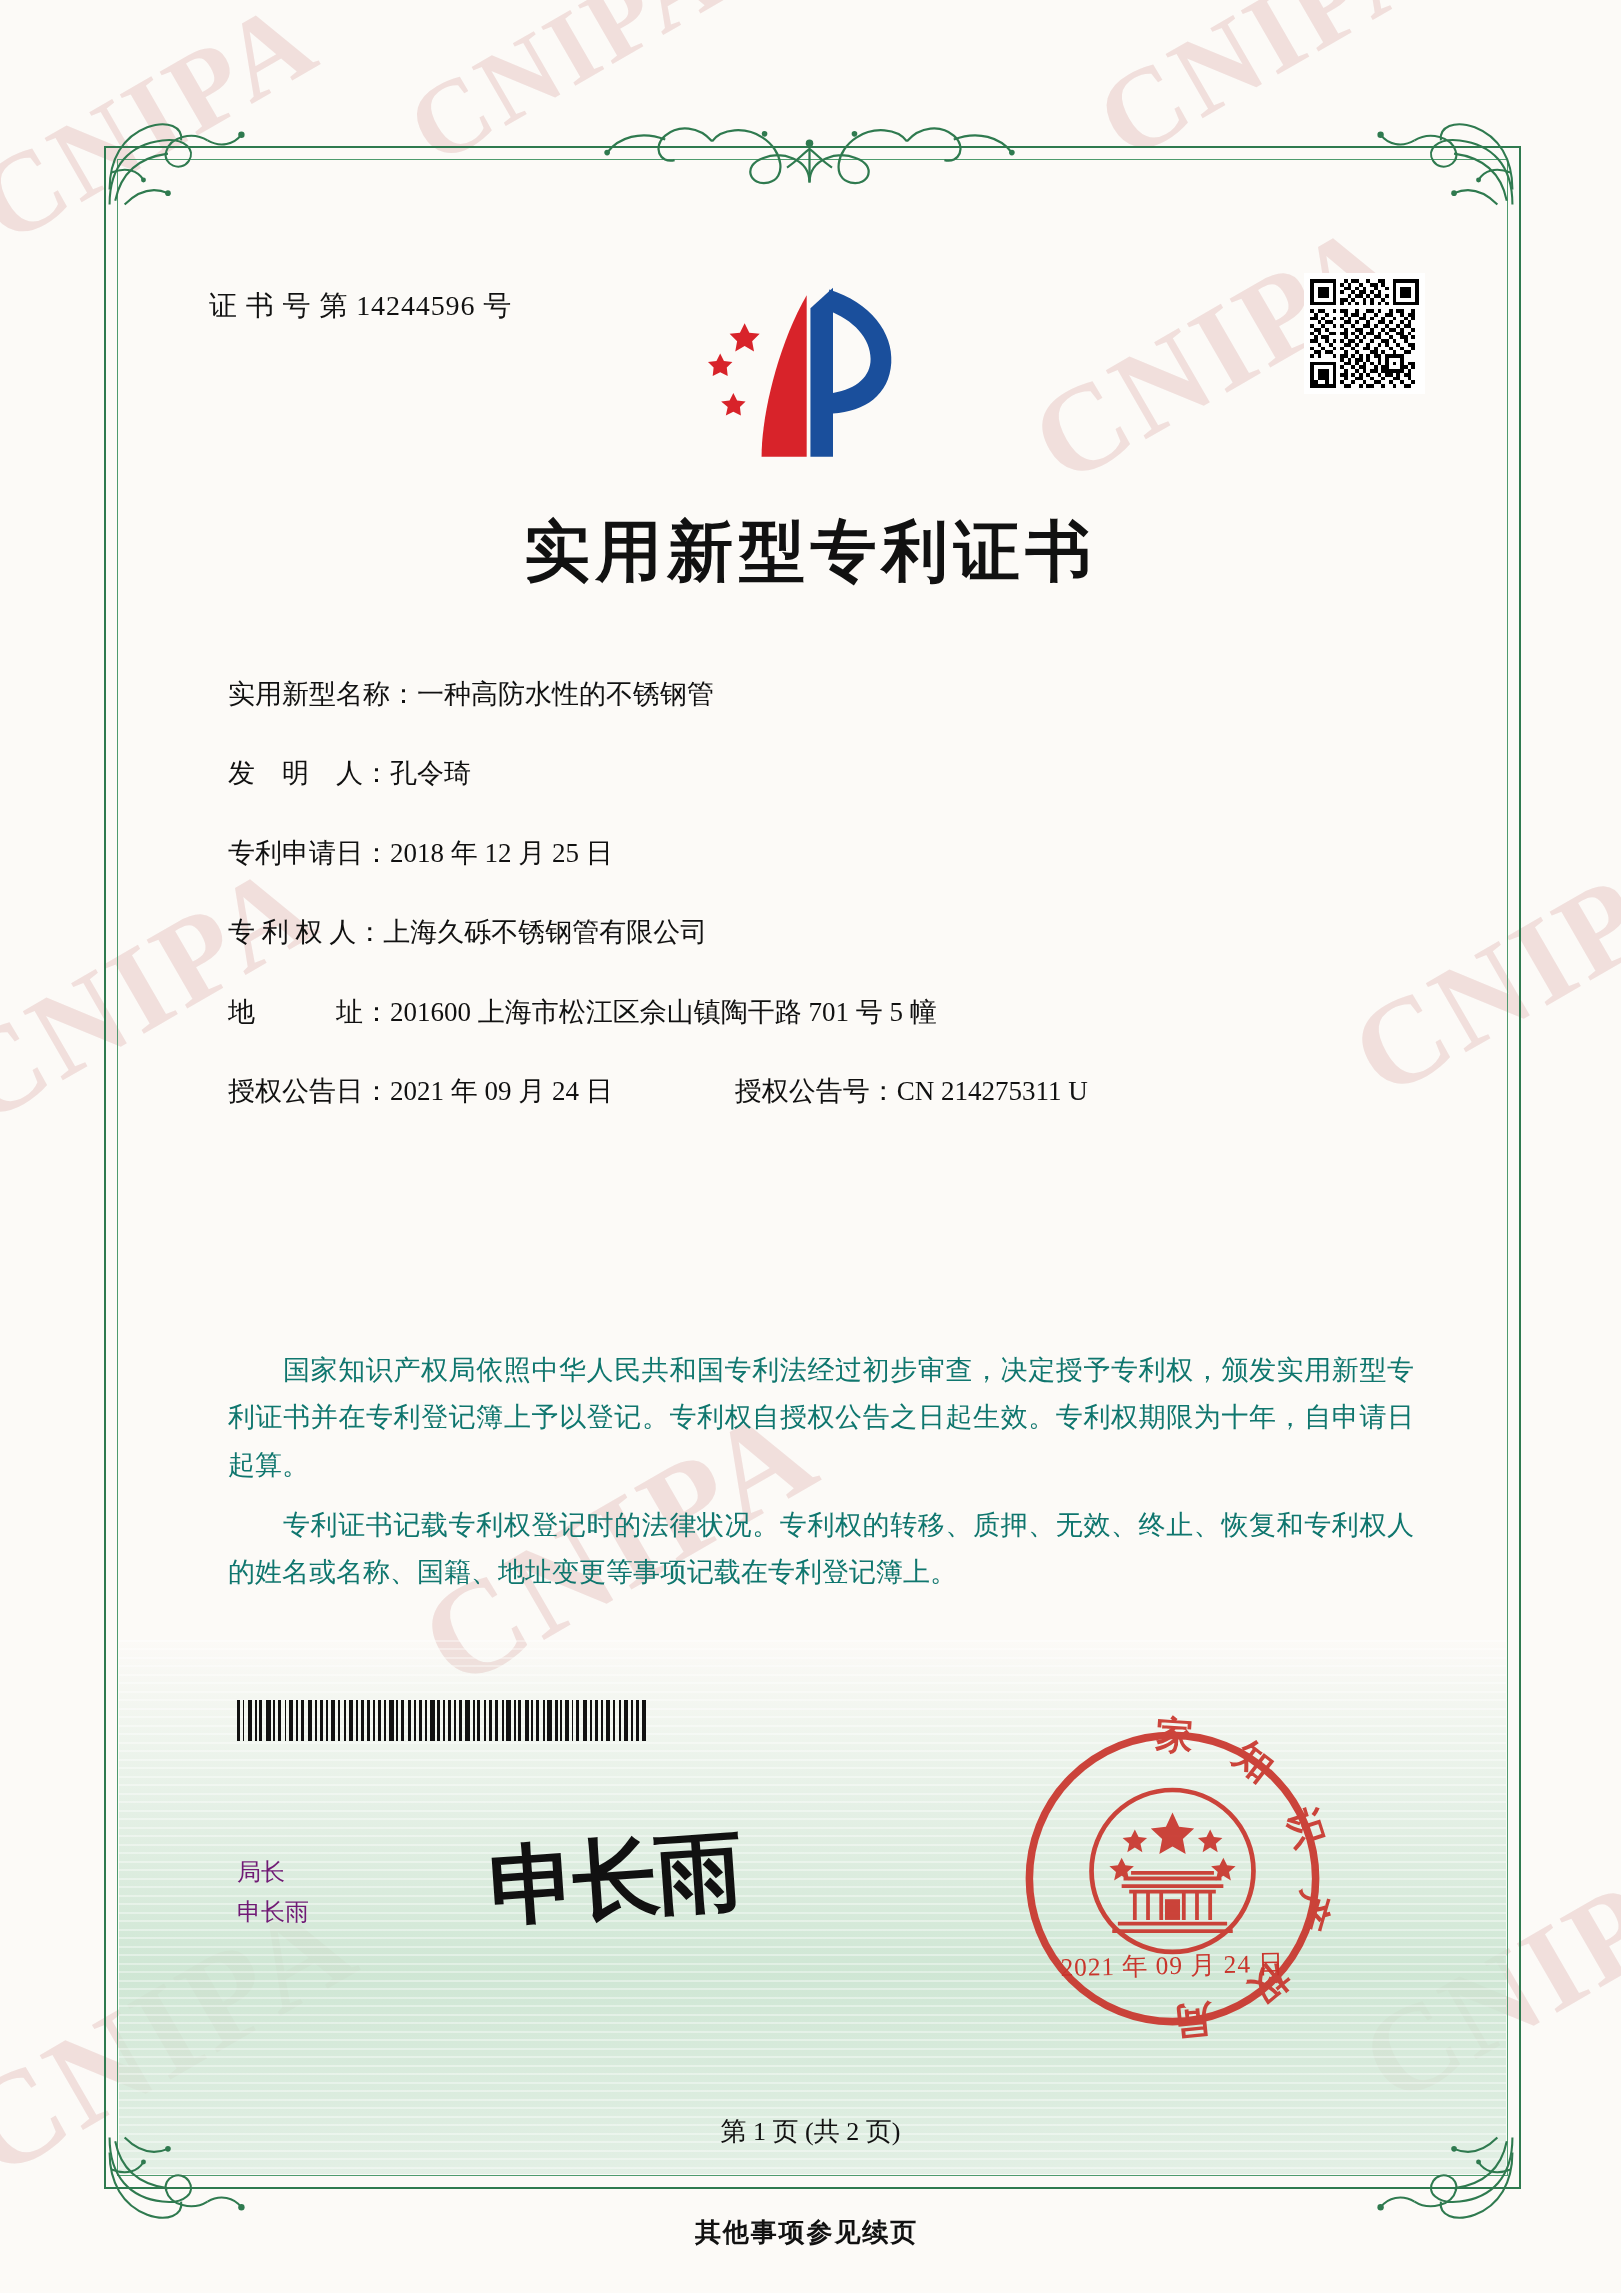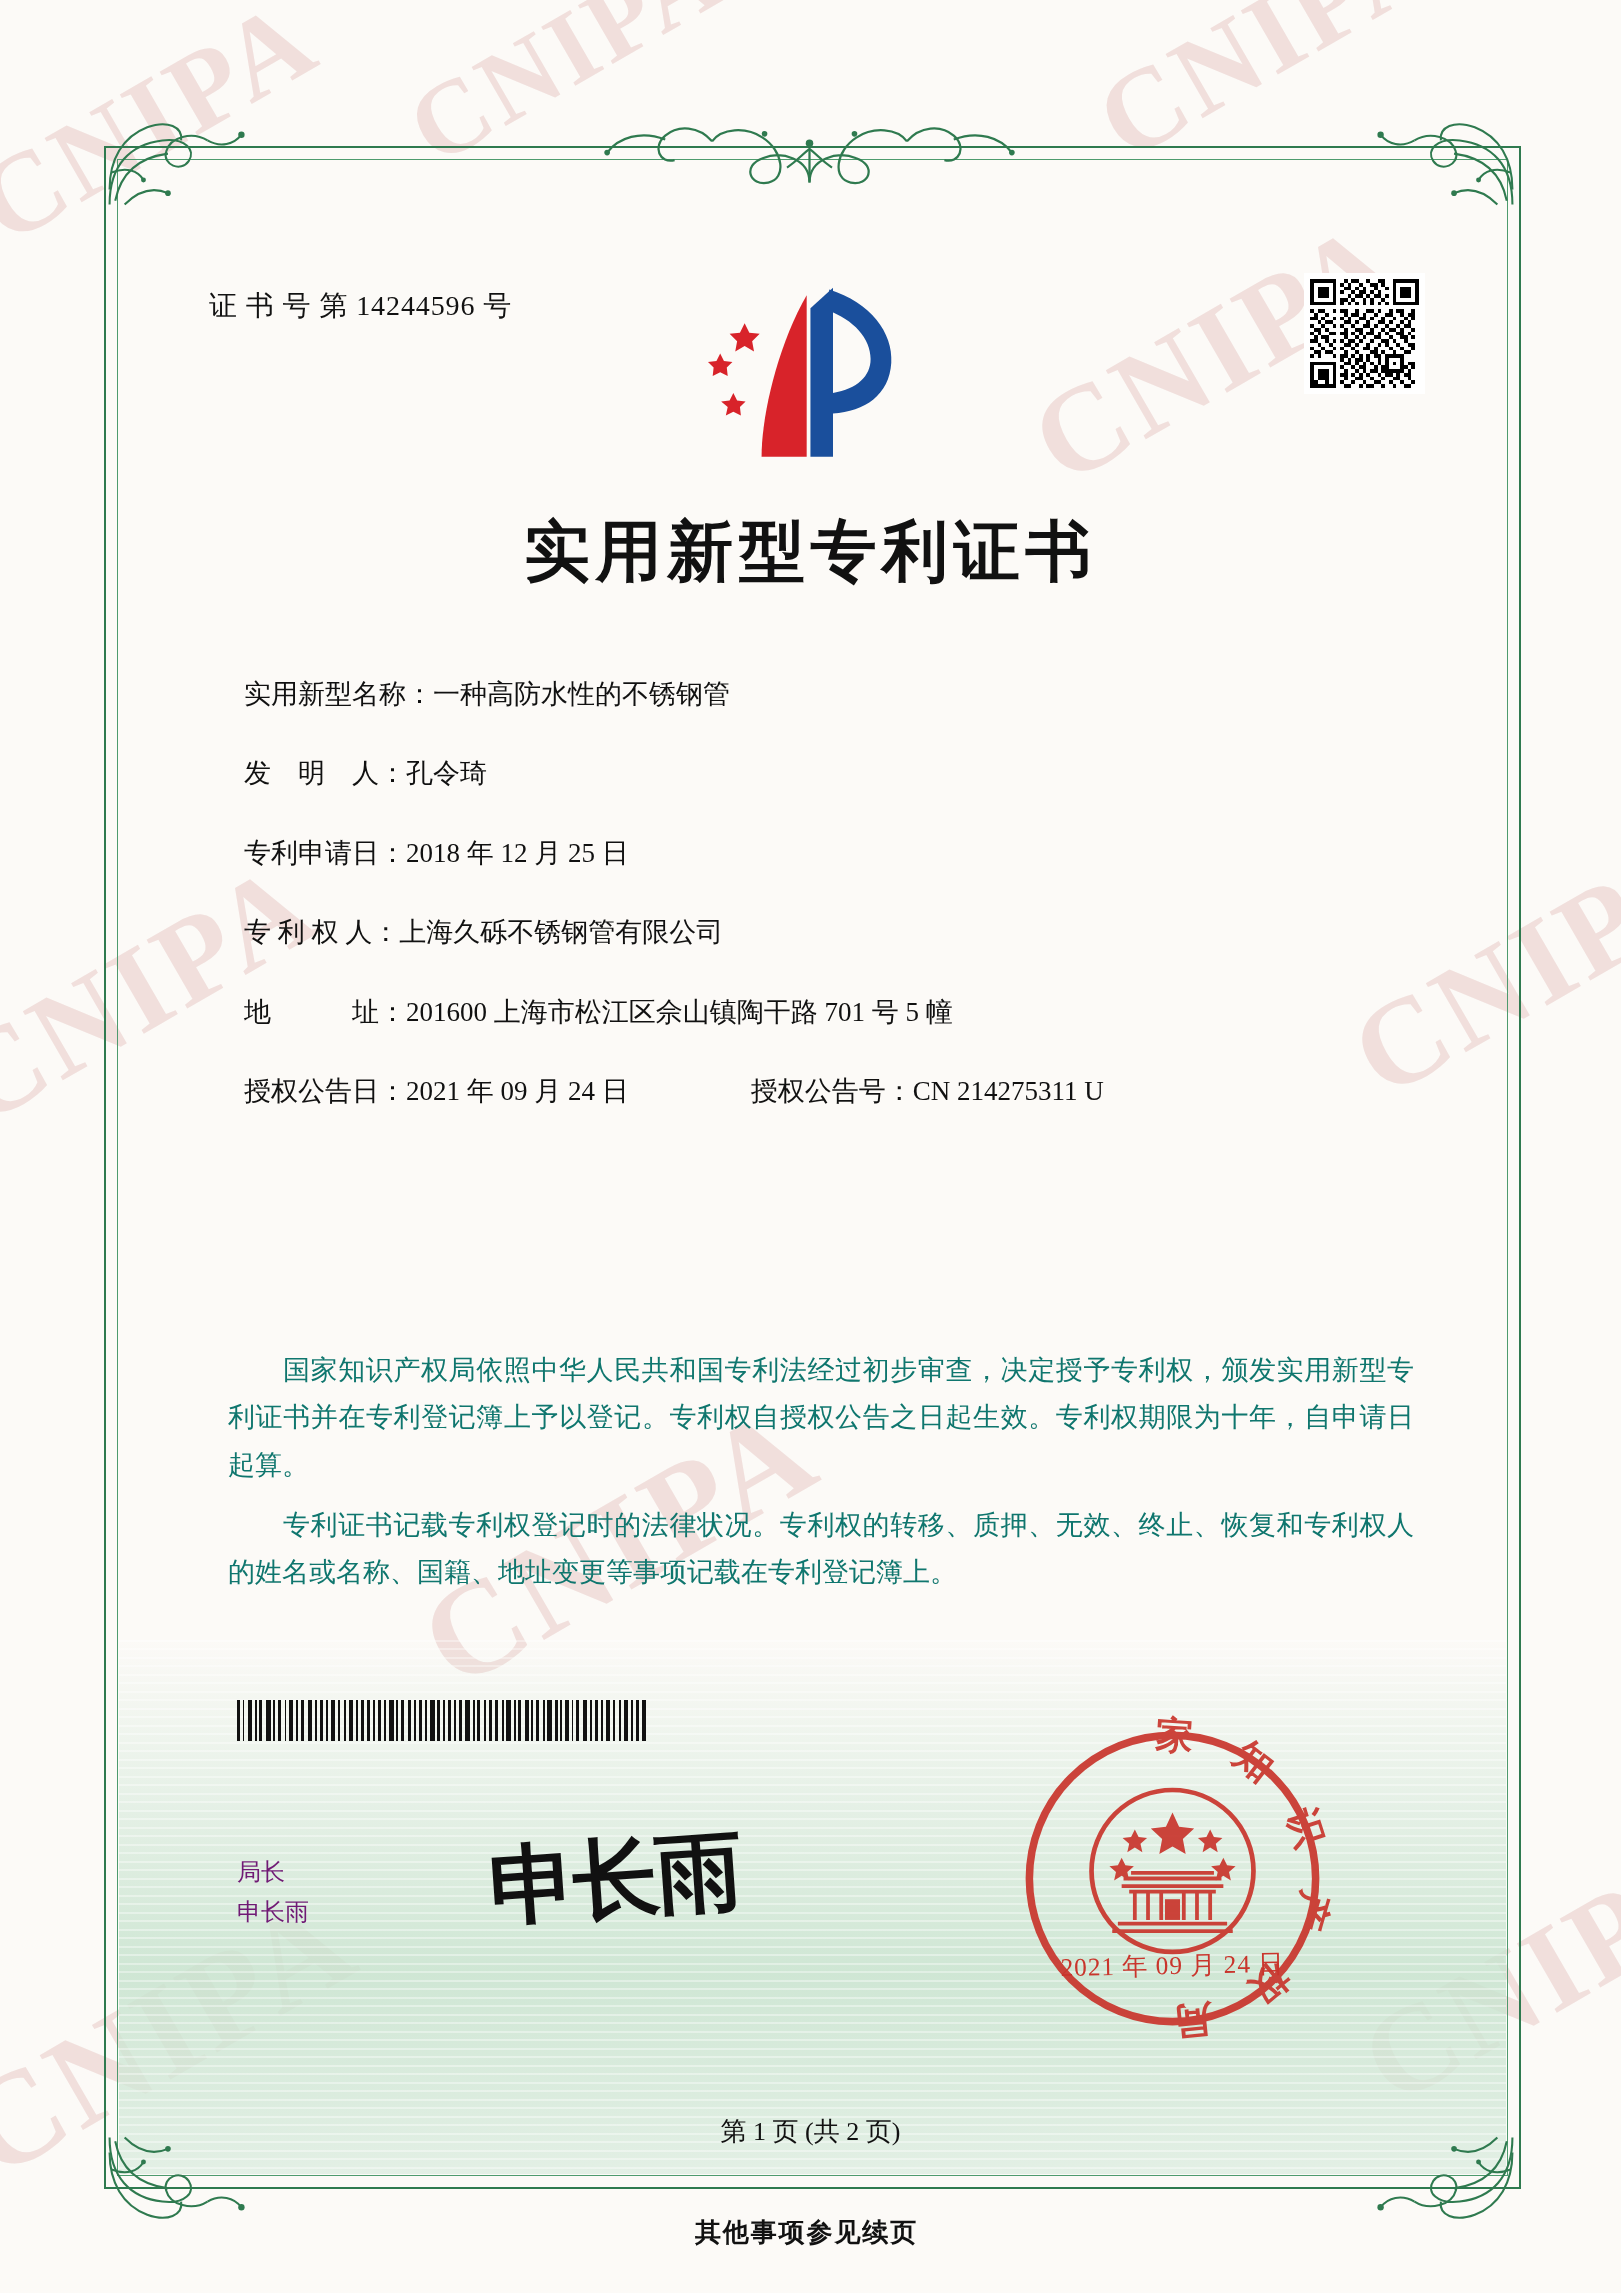--- a/index.html
+++ b/index.html
@@ -137,21 +137,20 @@
     top: 678px;
     width: 1168px;
     font-size: 27px;
     color: #111;
   }
   .field-row {
     display: flex;
     align-items: flex-start;
     margin-bottom: 47px;
     line-height: 1.2;
-    margin-left: 16px;
   }
   .field-label {
     white-space: pre;
     flex: 0 0 auto;
   }
   .field-value {
     white-space: pre;
     flex: 0 1 auto;
   }
   .field-row.two-col {

